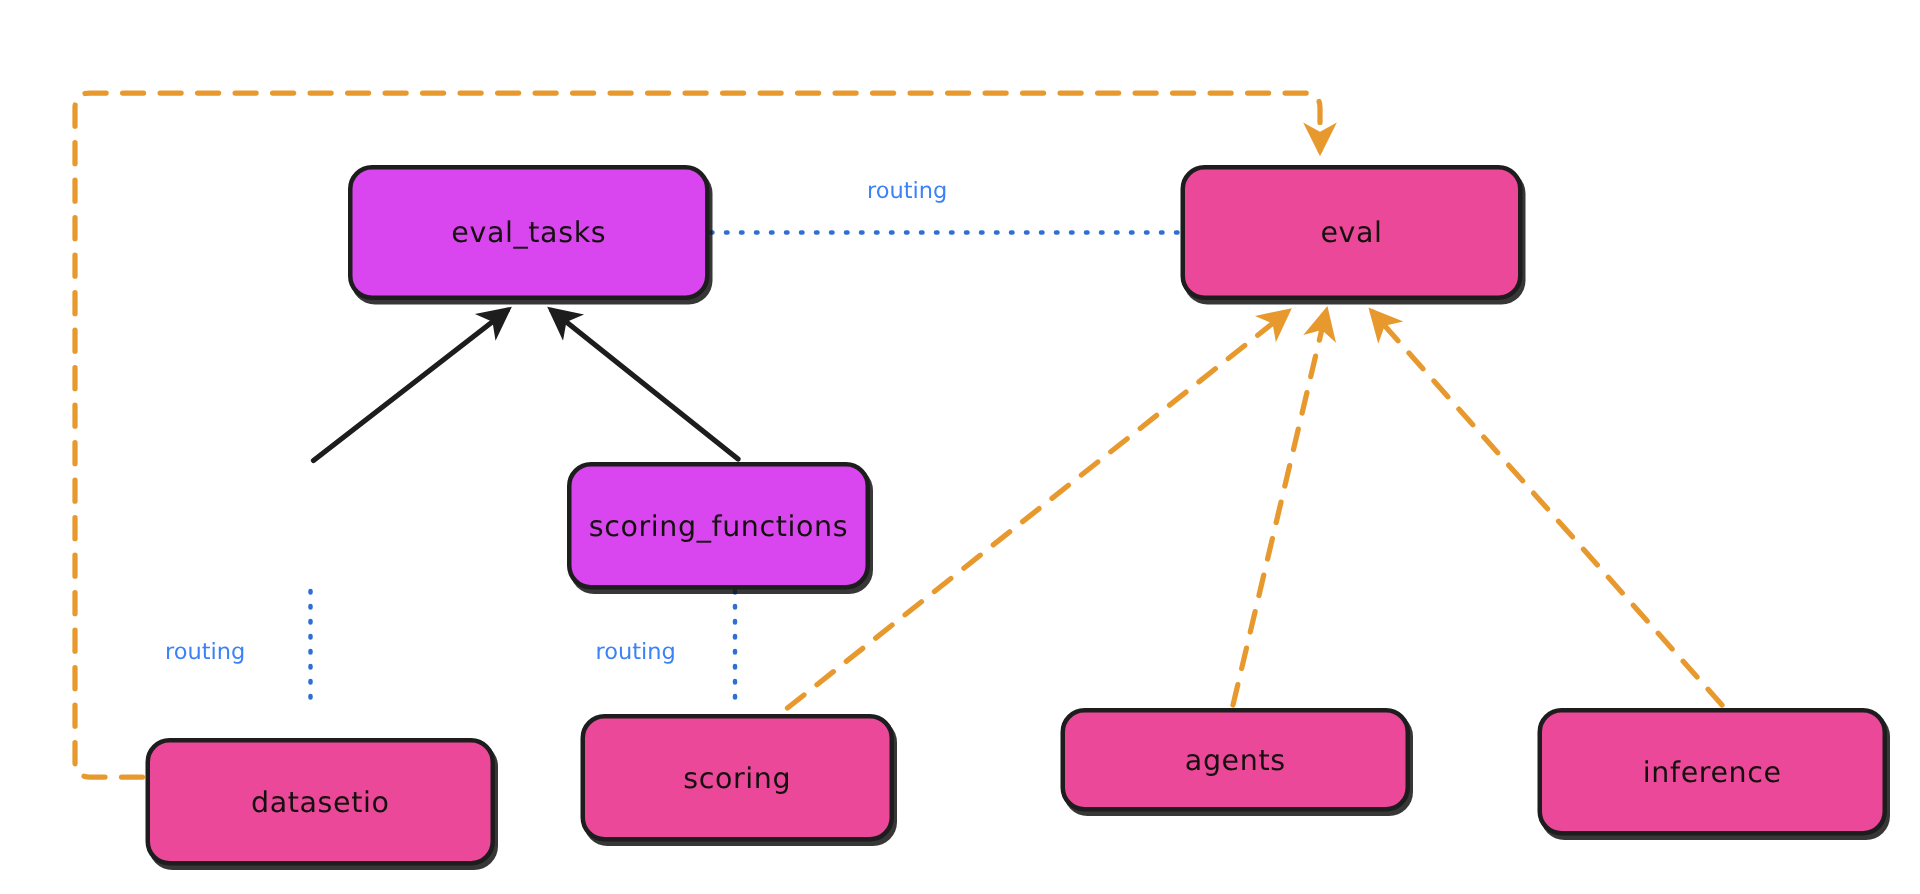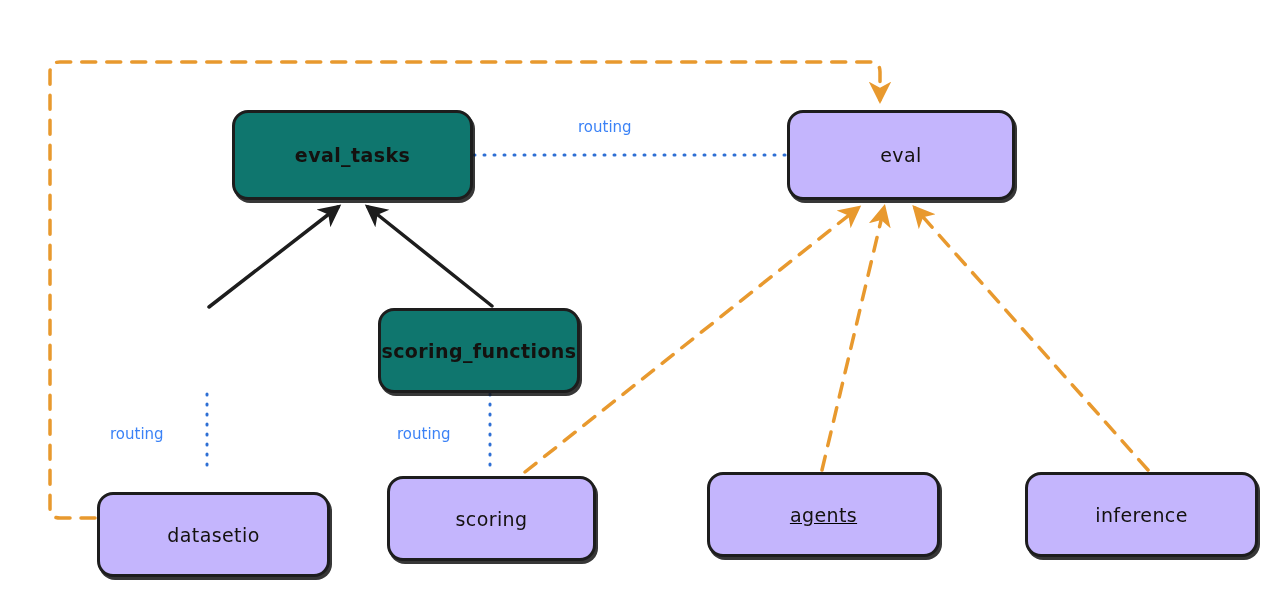--- a/index.html
+++ b/index.html
@@ -28,22 +28,22 @@
   .node {
     position: absolute;
     box-sizing: border-box;
     border: 3px solid #1d1d1d;
     border-radius: 16px;
     display: flex;
     align-items: center;
     justify-content: center;
     box-shadow: 2px 3px 0 rgba(20,20,20,0.85);
   }
-  .node.blue  { background: #0f766e; font-weight: bold; }
-  .node.green { background: #c4b5fd; }
+  .node.blue  { background: #d946ef; }
+  .node.green { background: #ec4899; }
   .node-label {
     font-family: "DejaVu Sans", sans-serif;
     font-size: 19px;
     color: #14110f;
     letter-spacing: 0.4px;
     white-space: nowrap;
   }
   .edge-label {
     position: absolute;
     font-family: "DejaVu Sans", sans-serif;
@@ -101,21 +101,21 @@
   </div>
 
   <div class="node green" style="left:97px; top:492px; width:233px; height:85px;">
     <span class="node-label">datasetio</span>
   </div>
 
   <div class="node green" style="left:387px; top:476px; width:209px; height:85px;">
     <span class="node-label">scoring</span>
   </div>
 
-  <div class="node green" style="left:707px; top:472px; width:233px; height:85px;text-decoration:underline;">
+  <div class="node green" style="left:707px; top:472px; width:233px; height:69px;">
     <span class="node-label">agents</span>
   </div>
 
   <div class="node green" style="left:1025px; top:472px; width:233px; height:85px;">
     <span class="node-label">inference</span>
   </div>
 
   <div class="edge-label" style="left:578px; top:118px;">routing</div>
 
   <div class="edge-label" style="left:110px; top:425px;">routing</div>

